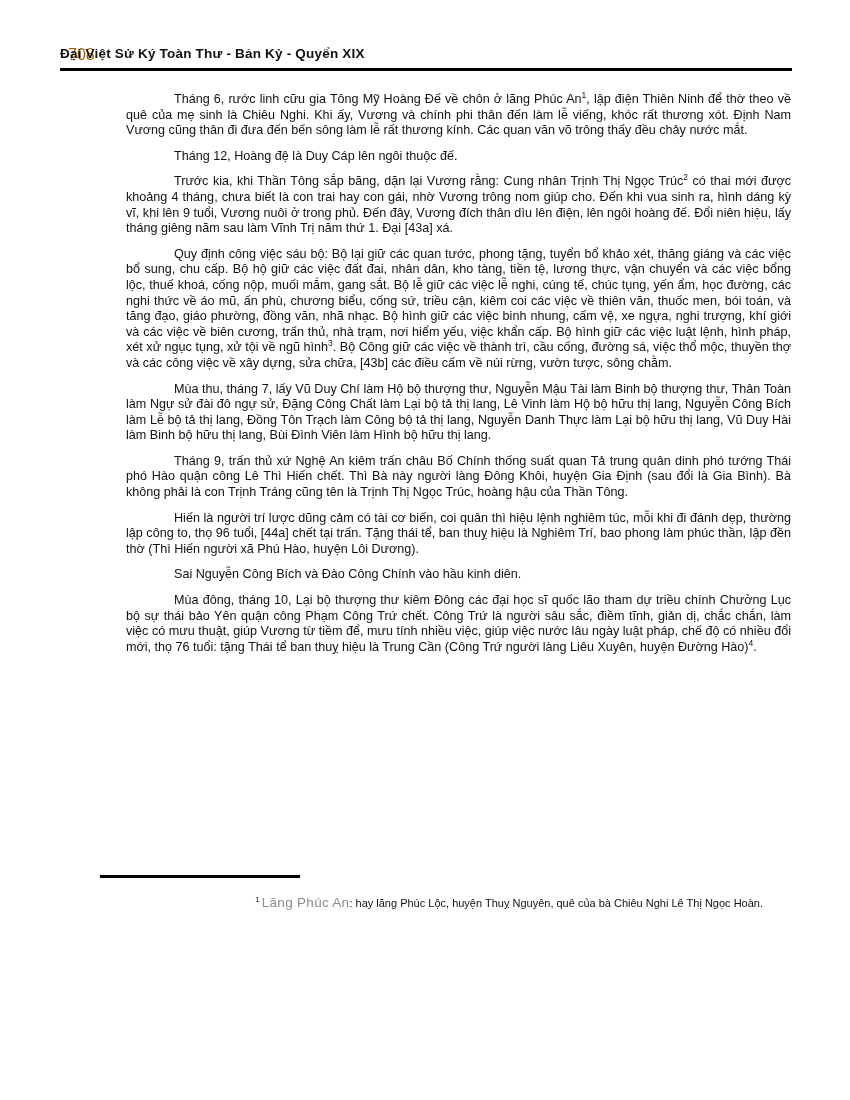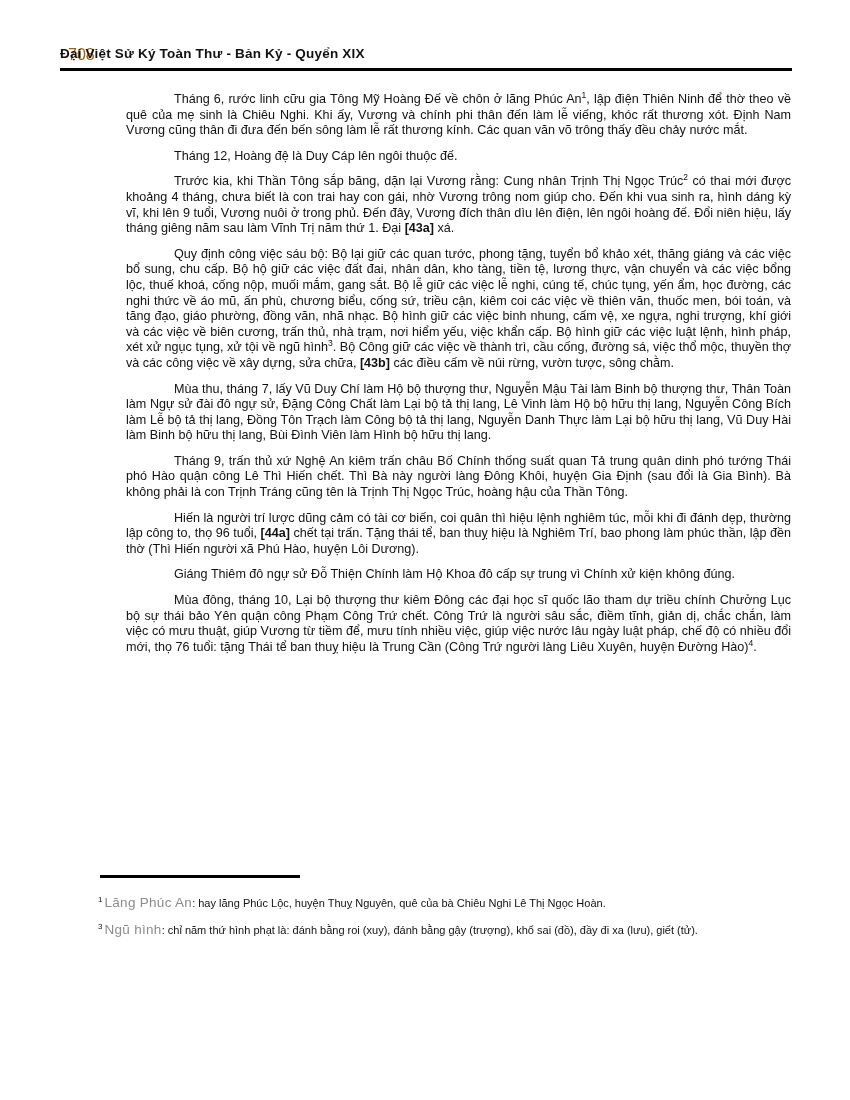--- a/index.html
+++ b/index.html
@@ -22,31 +22,31 @@
   .header-rule{
     position:absolute;top:68px;left:60px;width:732px;height:3px;background:#000;
   }
   .content{
     position:absolute;top:92px;left:98px;width:665px;
     font-size:12.6px;line-height:15.6px;text-align:justify;margin-left:28px;
   }
   .content p{
     margin:0 0 10px 0;text-indent:48px;
   }
-  .folio{font-weight:bold;}
+  .folio{font-weight:normal;}
   sup.fnref{font-size:8.5px;line-height:0;vertical-align:super;}
   .footnote-block{
     position:absolute;top:875px;left:98px;width:665px;
   }
   .fn-sep{
     width:200px;height:2.5px;background:#000;margin:0 0 18px 2px;
   }
   .footnote{
     margin:8px 0 13px 0;font-size:11px;line-height:13.5px;color:#111;
-    text-align:left;
+    text-align:right;
   }
   .footnote .fn-term{
     color:#8c8c8c;font-size:13.5px;letter-spacing:0.3px;
   }
   .footnote sup{font-size:8px;vertical-align:super;line-height:0;margin-right:2px;}
 </style>
 </head>
 <body>
 
 <div class="page">
@@ -58,25 +58,24 @@
   <div class="header-rule"></div>
 
   <div class="content" id="paragraphs">
       <p><span>Tháng 6, rước linh cữu gia Tông Mỹ Hoàng Đế về chôn ở lãng Phúc An</span><sup class="fnref">1</sup><span>, lập điện Thiên Ninh để thờ theo về quê của mẹ sinh là Chiêu Nghi. Khi ấy, Vương và chính phi thân đến làm lễ viếng, khóc rất thương xót. Định Nam Vương cũng thân đi đưa đến bến sông làm lễ rất thương kính. Các quan văn võ trông thấy đều chảy nước mắt.</span></p>
       <p><span>Tháng 12, Hoàng đệ là Duy Cáp lên ngôi thuộc đế.</span></p>
       <p><span>Trước kia, khi Thần Tông sắp băng, dặn lại Vương rằng: Cung nhân Trịnh Thị Ngọc Trúc</span><sup class="fnref">2</sup><span> có thai mới được khoảng 4 tháng, chưa biết là con trai hay con gái, nhờ Vương trông nom giúp cho. Đến khi vua sinh ra, hình dáng kỳ vĩ, khi lên 9 tuổi, Vương nuôi ở trong phủ. Đến đây, Vương đích thân dìu lên điện, lên ngôi hoàng đế. Đổi niên hiệu, lấy tháng giêng năm sau làm Vĩnh Trị năm thứ 1. Đại </span><span class="folio">[43a]</span><span> xá.</span></p>
       <p><span>Quy định công việc sáu bộ: Bộ lại giữ các quan tước, phong tặng, tuyển bổ khảo xét, thăng giáng và các việc bổ sung, chu cấp. Bộ hộ giữ các việc đất đai, nhân dân, kho tàng, tiền tệ, lương thực, vận chuyển và các việc bổng lộc, thuế khoá, cống nộp, muối mắm, gang sắt. Bộ lễ giữ các việc lễ nghi, cúng tế, chúc tụng, yến ẩm, học đường, các nghi thức về áo mũ, ấn phù, chương biểu, cống sứ, triều cận, kiêm coi các việc về thiên văn, thuốc men, bói toán, và tăng đạo, giáo phường, đồng văn, nhã nhạc. Bộ hình giữ các việc binh nhung, cấm vệ, xe ngựa, nghi trượng, khí giới và các việc về biên cương, trấn thủ, nhà trạm, nơi hiểm yếu, việc khẩn cấp. Bộ hình giữ các việc luật lệnh, hình pháp, xét xử ngục tụng, xử tội về ngũ hình</span><sup class="fnref">3</sup><span>. Bộ Công giữ các việc về thành trì, cầu cống, đường sá, việc thổ mộc, thuyền thợ và các công việc về xây dựng, sửa chữa, </span><span class="folio">[43b]</span><span> các điều cấm về núi rừng, vườn tược, sông chằm.</span></p>
       <p><span>Mùa thu, tháng 7, lấy Vũ Duy Chí làm Hộ bộ thượng thư, Nguyễn Mậu Tài làm Binh bộ thượng thư, Thân Toàn làm Ngự sử đài đô ngự sử, Đặng Công Chất làm Lại bộ tả thị lang, Lê Vinh làm Hộ bộ hữu thị lang, Nguyễn Công Bích làm Lễ bộ tả thị lang, Đồng Tôn Trạch làm Công bộ tả thị lang, Nguyễn Danh Thực làm Lại bộ hữu thị lang, Vũ Duy Hài làm Binh bộ hữu thị lang, Bùi Đình Viên làm Hình bộ hữu thị lang.</span></p>
       <p><span>Tháng 9, trấn thủ xứ Nghệ An kiêm trấn châu Bố Chính thống suất quan Tả trung quân dinh phó tướng Thái phó Hào quận công Lê Thì Hiến chết. Thì Bà này người làng Đông Khôi, huyện Gia Định (sau đổi là Gia Bình). Bà không phải là con Trịnh Tráng cũng tên là Trịnh Thị Ngọc Trúc, hoàng hậu của Thần Tông.</span></p>
       <p><span>Hiến là người trí lược dũng cảm có tài cơ biến, coi quân thì hiệu lệnh nghiêm túc, mỗi khi đi đánh dẹp, thường lập công to, thọ 96 tuổi, </span><span class="folio">[44a]</span><span> chết tại trấn. Tặng thái tể, ban thuỵ hiệu là Nghiêm Trí, bao phong làm phúc thần, lập đền thờ (Thì Hiến người xã Phú Hào, huyện Lôi Dương).</span></p>
-      <p><span>Giáng Thiêm đô ngự sử Đỗ Thiện Chính làm Hộ Khoa đô cấp sự trung vì Chính xử kiện không đúng.</span></p>
+      <p><span>Sai Nguyễn Công Bích và Đào Công Chính vào hầu kinh diên.</span></p>
       <p><span>Mùa đông, tháng 10, Lại bộ thượng thư kiêm Đông các đại học sĩ quốc lão tham dự triều chính Chưởng Lục bộ sự thái bảo Yên quận công Phạm Công Trứ chết. Công Trứ là người sâu sắc, điềm tĩnh, giản dị, chắc chắn, làm việc có mưu thuật, giúp Vương từ tiềm để, mưu tính nhiều việc, giúp việc nước lâu ngày luật pháp, chế độ có nhiều đổi mới, thọ 76 tuổi: tặng Thái tể ban thuỵ hiệu là Trung Cần (Công Trứ người làng Liêu Xuyên, huyện Đường Hào)</span><sup class="fnref">4</sup><span>.</span></p>
     </div>
 
   <div class="footnote-block">
     <div class="fn-sep"></div>
     <div id="footnotes">
         <p class="footnote"><sup>1</sup><span class="fn-term">Lăng Phúc An</span><span>: hay lăng Phúc Lộc, huyện Thuỵ Nguyên, quê của bà Chiêu Nghi Lê Thị Ngọc Hoàn.</span></p>
-        <p class="footnote"><sup>3</sup><span class="fn-term">Ngũ hình</span><span>: chỉ năm thứ hình phạt là: đánh bằng roi (xuy), đánh bằng gậy (trượng), khổ sai (đồ), đầy đi xa (lưu), giết (tử).</span></p>
       </div>
   </div>
 
 </div>
 
 </body></html>

